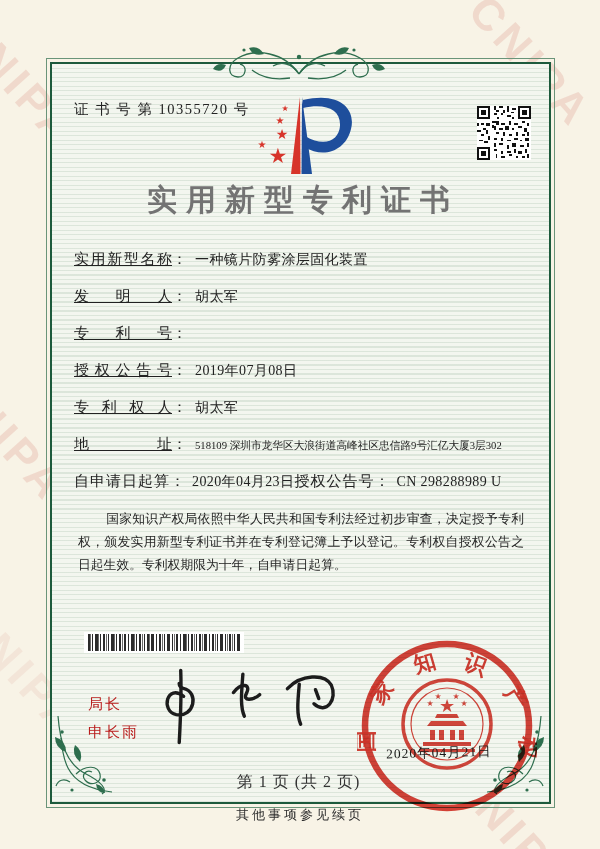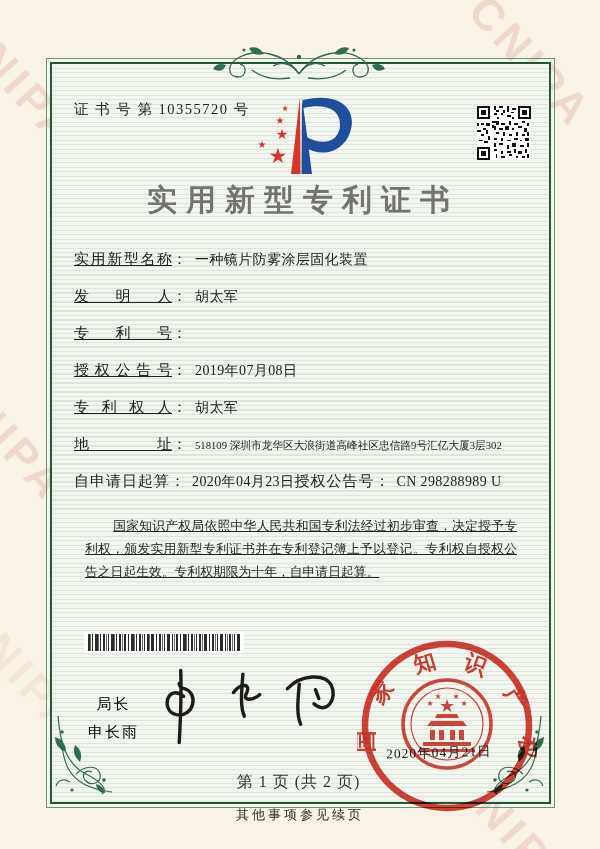--- a/index.html
+++ b/index.html
@@ -33,27 +33,27 @@
           text-align:justify;text-align-last:justify;text-justify:inter-character;text-decoration:underline;}
   .fcolon{font-size:15px;margin-right:8px;}
   .fvalue{font-size:14px;letter-spacing:.4px;white-space:nowrap;}
   .fvalue.small{font-size:11px;letter-spacing:0;transform:scaleX(.97);transform-origin:left;}
   .grant .glabel{font-size:15px;letter-spacing:1px;}
   .grant .gval{font-size:14px;margin-left:6px;letter-spacing:.4px;}
   .grant .second{}
 
   .paras{position:absolute;left:70px;top:500px;width:462px;font-size:12.8px;
          line-height:1.78;text-align:justify;color:#262626;}
-  .paras p{margin:15px;text-indent:2.2em;text-decoration:underline;}
+  .paras p{margin:8px;text-indent:2.2em;}
 
   .barcode{position:absolute;left:84px;top:632px;background:#fff;padding:2px 4px;line-height:0;}
 
-  .signer{position:absolute;left:88px;top:690px;color:#000000;
+  .signer{position:absolute;left:88px;top:690px;color:#b91c1c;
           font-family:"Liberation Sans","DejaVu Sans",sans-serif;
-          font-size:15px;letter-spacing:2px;line-height:28px;text-align:center;}
+          font-size:15px;letter-spacing:2px;line-height:28px;}
   .signature{position:absolute;left:150px;top:660px;transform:rotate(-2deg);}
 
   .seal{position:absolute;left:357px;top:636px;width:180px;height:180px;mix-blend-mode:multiply;}
   .sealdate{position:absolute;left:0;top:108px;width:100%;text-align:center;
             font-size:13.5px;color:#1b1b1b;letter-spacing:1px;transform:translateX(-8px) rotate(-1.5deg);}
 
   .pagefooter{position:absolute;left:50px;top:772px;width:497px;text-align:center;
               font-size:16px;color:#333;letter-spacing:1px;}
   .note{position:absolute;left:0;top:806px;width:600px;text-align:center;
         font-size:13px;color:#2c2c2c;letter-spacing:3px;}

